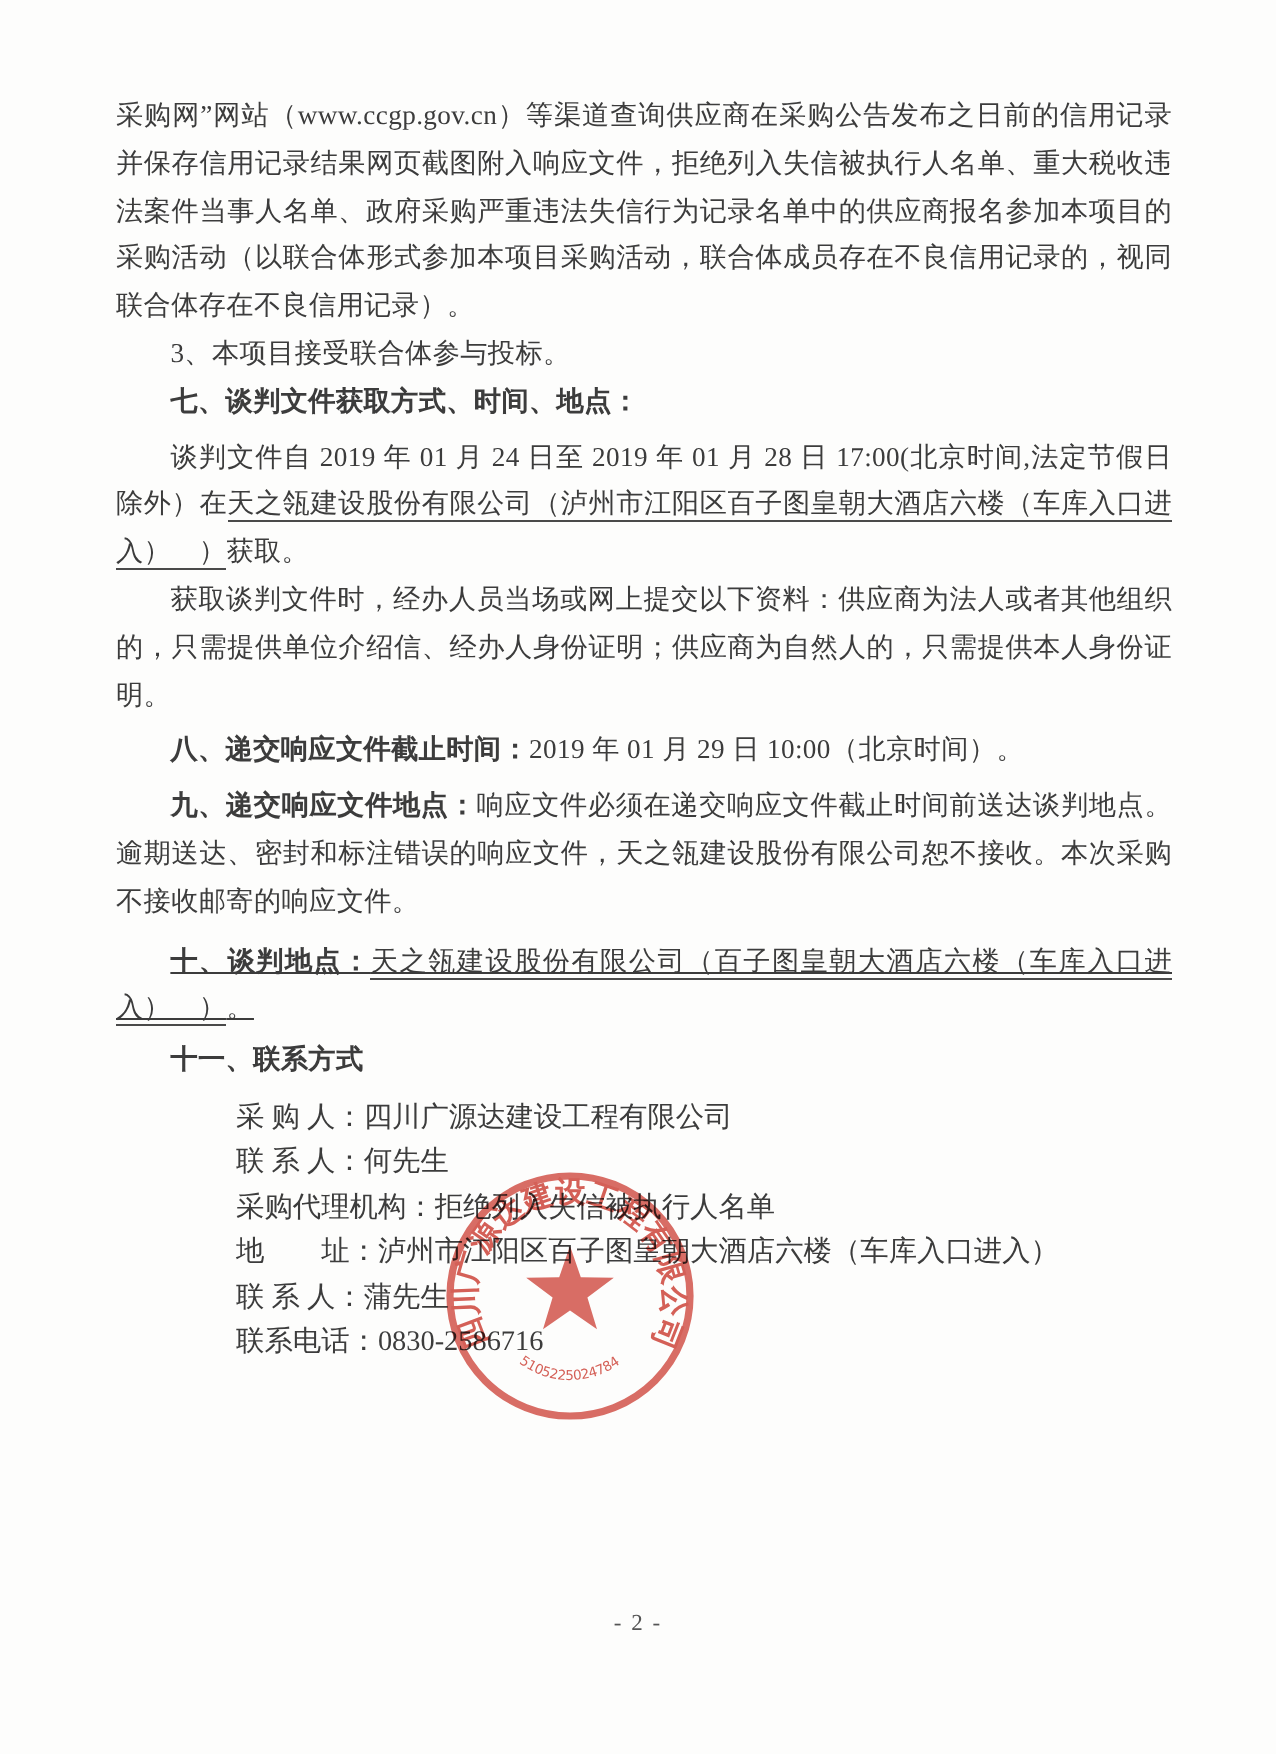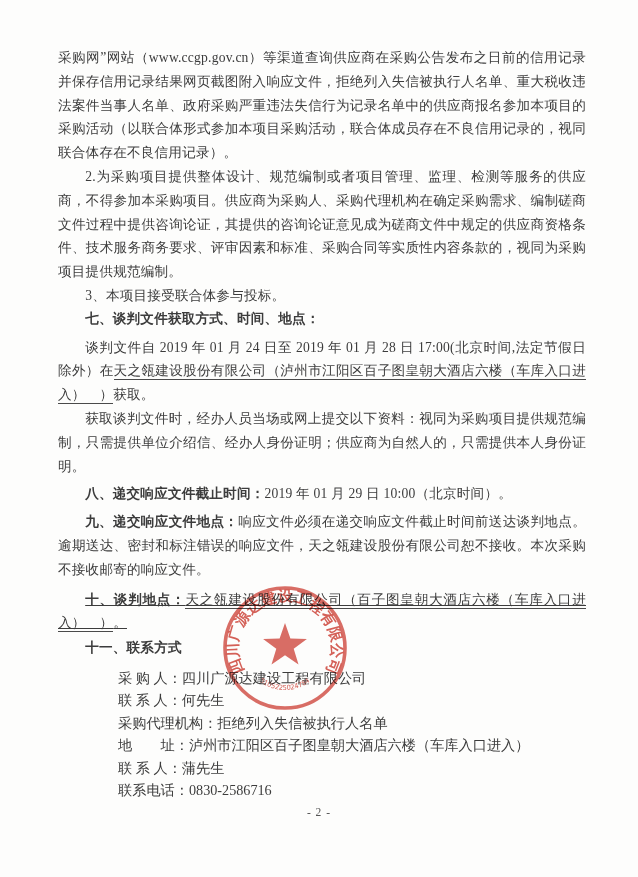--- a/index.html
+++ b/index.html
@@ -17,21 +17,21 @@
   }
   .para {
     margin: 0;
     font-size: 13.6px;
     line-height: 23.8px;
     text-align: justify;
     text-indent: 2em;
     letter-spacing: 0.2px;
   }
   .no-indent { text-indent: 0; }
-  .heading { font-weight: bold; font-family: Liberation Mono, monospace; }
+  .heading { font-weight: bold; }
   .bold { font-weight: bold; }
   .underline { border-bottom: 1px solid #4a4a4a; padding-bottom: 1px; }
   .gap-xs { margin-top: 2px; }
   .gap-s  { margin-top: 4px; }
   .gap-m  { margin-top: 6px; text-decoration: underline; }
   .contacts {
     margin: 6px 0 0 60px;
     font-size: 14.2px;
     line-height: 22.4px;
   }
@@ -70,30 +70,29 @@
     fill: #d0493f;
   }
 </style>
 </head>
 <body>
 
 <div class="page">
 
   <p class="para no-indent">采购网”网站（www.ccgp.gov.cn）等渠道查询供应商在采购公告发布之日前的信用记录并保存信用记录结果网页截图附入响应文件，拒绝列入失信被执行人名单、重大税收违法案件当事人名单、政府采购严重违法失信行为记录名单中的供应商报名参加本项目的采购活动（以联合体形式参加本项目采购活动，联合体成员存在不良信用记录的，视同联合体存在不良信用记录）。</p>
 
-  <p class="para">2.为采购项目提供整体设计、规范编制或者项目管理、监理、检测等服务的供应商，不得参加本采购项目。供应商为采购人、采购代理机构在确定采购需求、编制磋商文件过程中提供咨询论证，其提供的咨询论证意见成为磋商文件中规定的供应商资格条件、技术服务商务要求、评审因素和标准、采购合同等实质性内容条款的，视同为采购项目提供规范编制。</p>
 
   <p class="para">3、本项目接受联合体参与投标。</p>
 
   <p class="para heading">七、谈判文件获取方式、时间、地点：</p>
 
   <p class="para gap-s"><span>谈判文件自 2019 年 01 月 24 日至 2019 年 01 月 28 日 17:00(北京时间,法定节假日除外）在</span><span class="underline">天之瓴建设股份有限公司（泸州市江阳区百子图皇朝大酒店六楼（车库入口进入）　）</span><span>获取。</span></p>
 
 
-  <p class="para">获取谈判文件时，经办人员当场或网上提交以下资料：视同为采购项目提供规范编制，只需提供单位介绍信、经办人身份证明；供应商为自然人的，只需提供本人身份证明。</p>
+  <p class="para">获取谈判文件时，经办人员当场或网上提交以下资料：供应商为法人或者其他组织的，只需提供单位介绍信、经办人身份证明；供应商为自然人的，只需提供本人身份证明。</p>
 
   <p class="para gap-s"><span class="bold">八、递交响应文件截止时间：</span><span>2019 年 01 月 29 日 10:00（北京时间）。</span></p>
 
   <p class="para gap-s"><span class="bold">九、递交响应文件地点：</span><span>响应文件必须在递交响应文件截止时间前送达谈判地点。逾期送达、密封和标注错误的响应文件，天之瓴建设股份有限公司恕不接收。本次采购不接收邮寄的响应文件。</span></p>
 
   <p class="para gap-m"><span class="bold">十、谈判地点：</span><span class="underline">天之瓴建设股份有限公司（百子图皇朝大酒店六楼（车库入口进入）　）</span><span>。</span></p>
 
   <p class="para heading gap-xs">十一、联系方式</p>
 
   <div class="contacts">

